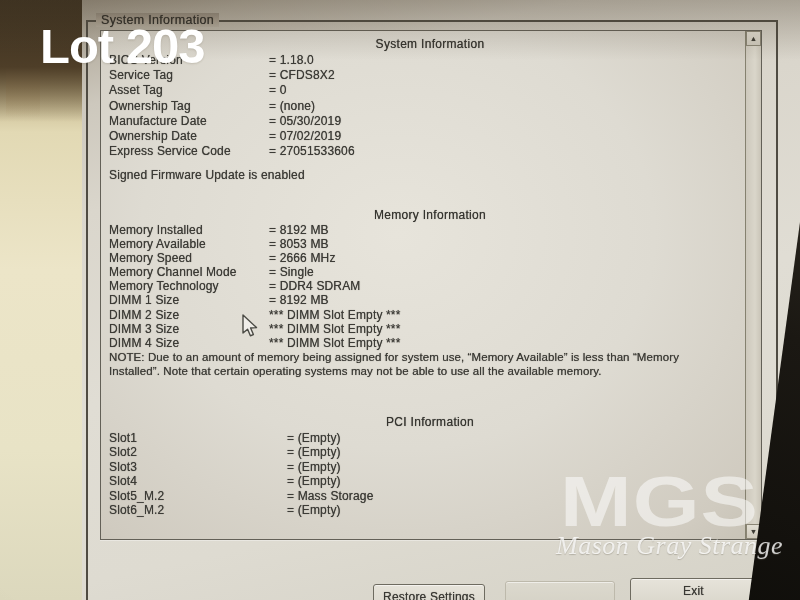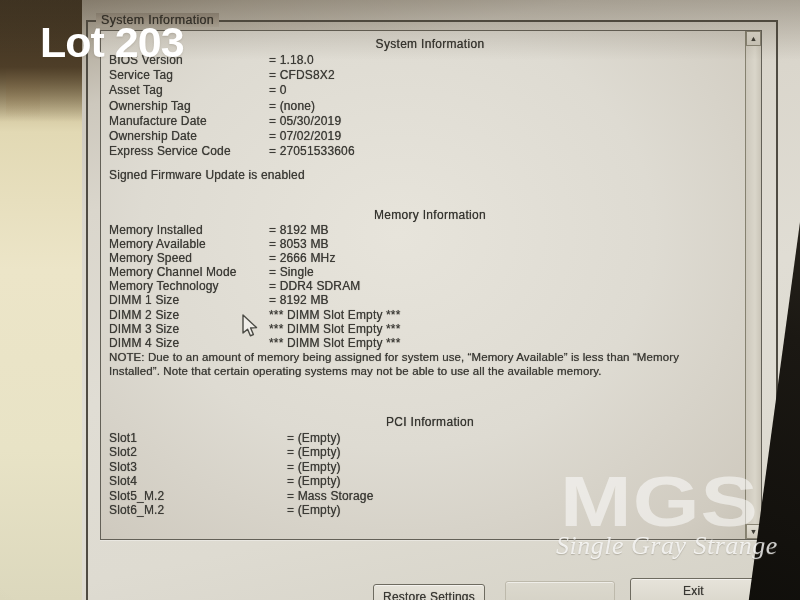--- a/index.html
+++ b/index.html
@@ -61,21 +61,21 @@
     padding-bottom:7px; font-size:12px; color:#3a3934; letter-spacing:0.2px; z-index:6;
     background:linear-gradient(180deg,#e6e3da 0%,#d9d6cb 100%);
     border:1px solid #6e6b60; border-radius:3px; box-shadow:inset 0 1px 0 rgba(255,255,255,0.55); }
   .btn-restore { left:373px; top:584px; width:112px; }
   .btn-middle  { left:505px; top:581px; width:110px; border-color:#bdb9ab; color:#b5b1a3;
     background:linear-gradient(180deg,#dcd9ce 0%,#d4d1c5 100%); }
   .btn-exit    { left:630px; top:578px; width:127px; }
 
   
   .lot { position:absolute; left:40px; top:18px; z-index:45;
-    font-size:43px; font-weight:800; letter-spacing:-1px; color:#ffffff;
+    font-size:49px; font-weight:800; letter-spacing:-1px; color:#ffffff;
     text-shadow:0 1px 2px rgba(70,60,40,0.18); }
   .mgs { position:absolute; left:560px; top:466px; z-index:40;
     font-size:86px; font-weight:800; line-height:1; letter-spacing:1px;
     color:rgba(255,255,255,0.52); transform:scaleY(0.82); transform-origin:top left; }
   .mgs-tagline { position:absolute; left:556px; top:531px; z-index:40;
     font-family:"Liberation Serif", serif; font-style:italic; font-size:26px;
     color:rgba(255,255,255,0.78); letter-spacing:0.5px;
     text-shadow:0 1px 1px rgba(110,104,88,0.35); }
 
   .cursor { position:absolute; left:240px; top:314px; z-index:20; }
@@ -219,15 +219,15 @@
 </div>
 
 <div class="left-strip">
   <div class="lt-band"></div>
   <div class="lt-dark"></div>
 </div>
 <div class="right-bezel"></div>
 
 <div class="lot">Lot 203</div>
 <div class="mgs">MGS</div>
-<div class="mgs-tagline">Single Gray Strange</div>
+<div class="mgs-tagline">Mason Gray Strange</div>
 
 <div class="vignette"></div>
 
 </body></html>

